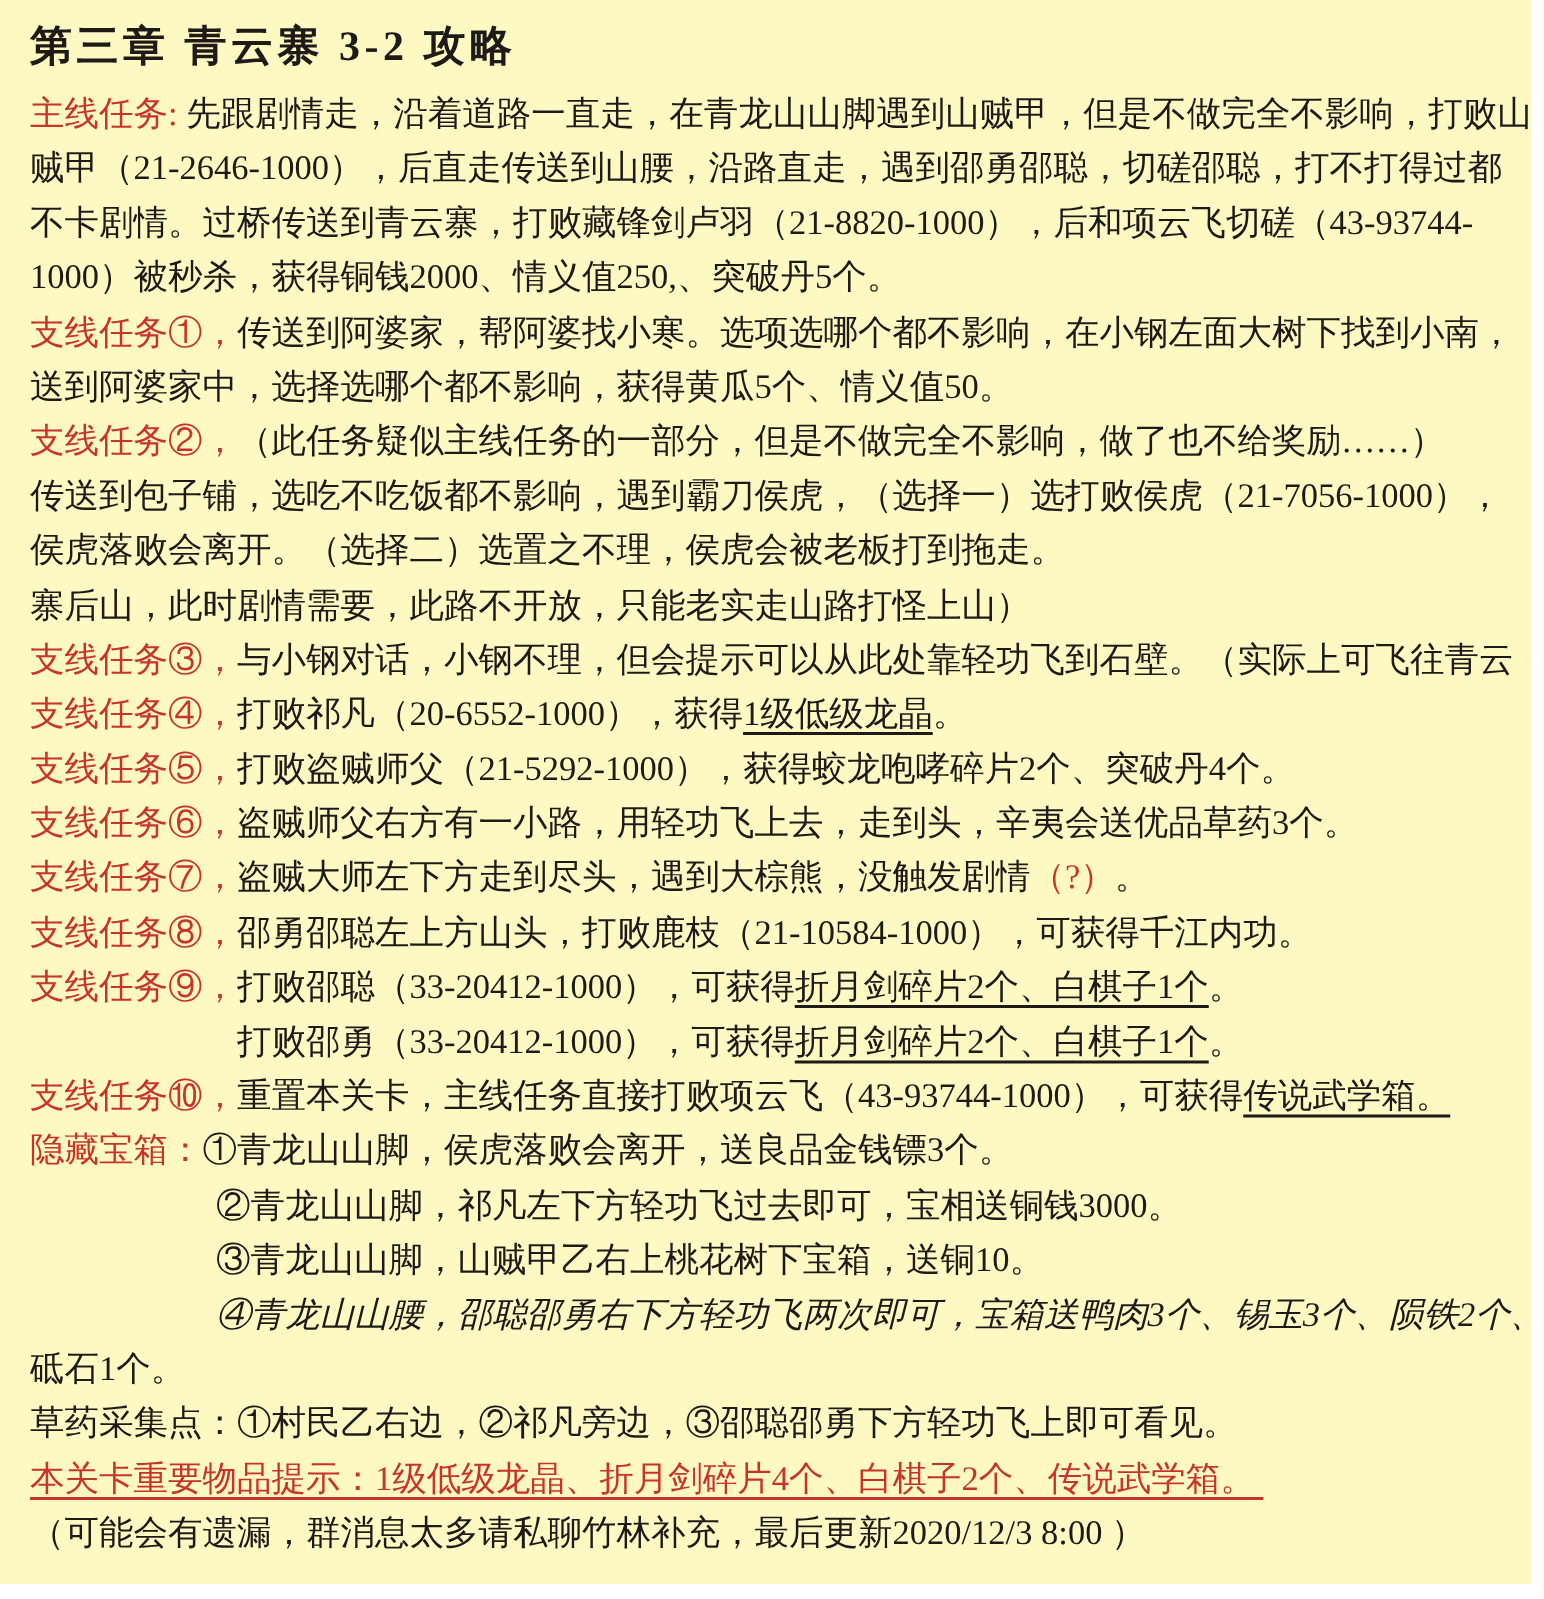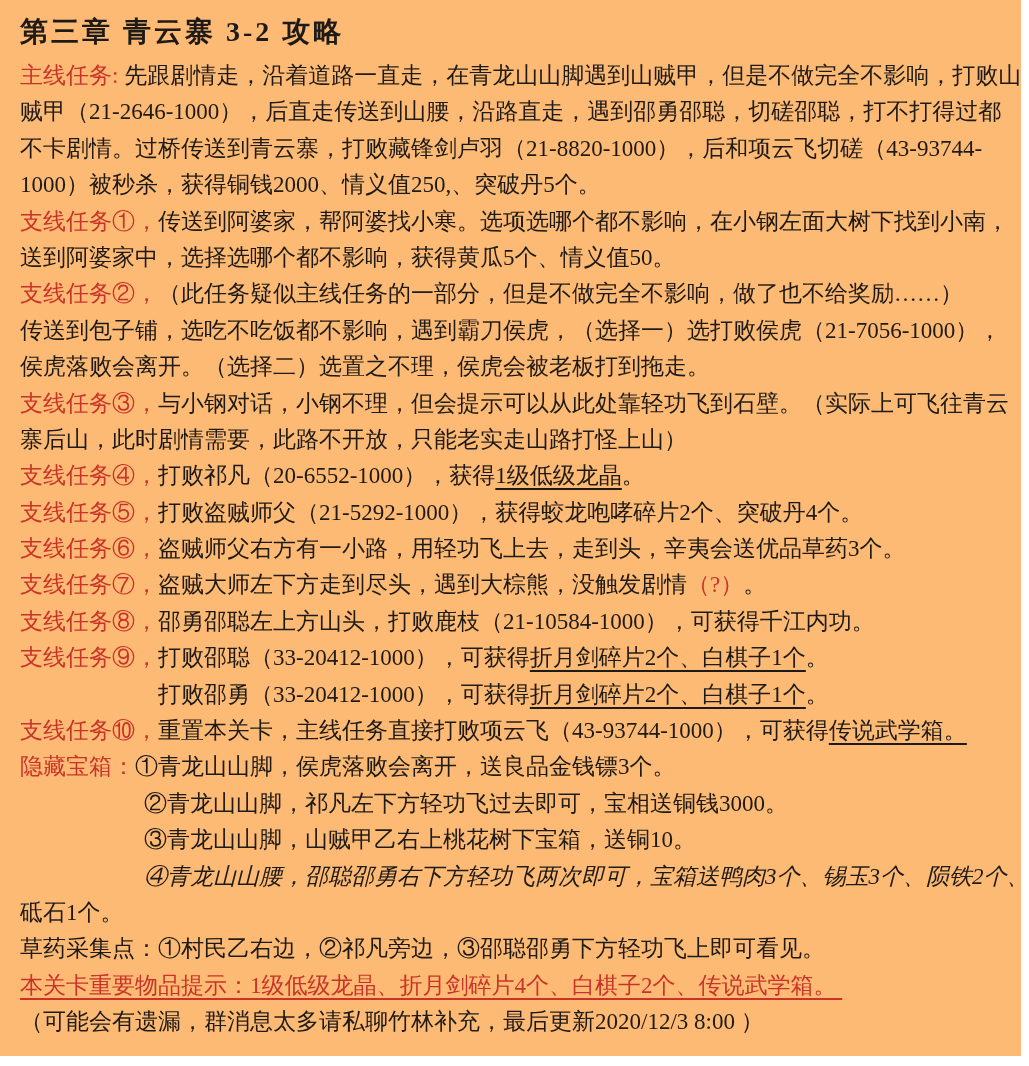--- a/index.html
+++ b/index.html
@@ -8,21 +8,21 @@
     height: 1066px;
     background: #ffffff;
     position: relative;
     overflow: hidden;
     font-family: "Liberation Serif", "DejaVu Serif", serif;
   }
   .page {
     position: absolute;
     left: 0; top: 0;
     right: 8px; bottom: 10px;
-    background: #fdba74;
+    background: #fef9c3;
     box-sizing: border-box;
     padding: 10px 18px 0 20px;
   }
   .title {
     margin: 0 0 4px 0;
     font-size: 28px;
     font-weight: 700;
     letter-spacing: 3px;
     line-height: 44px;
     color: #1e1a17;
@@ -51,22 +51,22 @@
   <div id="doc-lines">
       <div class="doc-line"><span class="seg red">主线任务:</span><span class="seg"> 先跟剧情走，沿着道路一直走，在青龙山山脚遇到山贼甲，但是不做完全不影响，打败山</span></div>
       <div class="doc-line"><span class="seg">贼甲（21-2646-1000），后直走传送到山腰，沿路直走，遇到邵勇邵聪，切磋邵聪，打不打得过都</span></div>
       <div class="doc-line"><span class="seg">不卡剧情。过桥传送到青云寨，打败藏锋剑卢羽（21-8820-1000），后和项云飞切磋（43-93744-</span></div>
       <div class="doc-line"><span class="seg">1000）被秒杀，获得铜钱2000、情义值250,、突破丹5个。</span></div>
       <div class="doc-line"><span class="seg red">支线任务①，</span><span class="seg">传送到阿婆家，帮阿婆找小寒。选项选哪个都不影响，在小钢左面大树下找到小南，</span></div>
       <div class="doc-line"><span class="seg">送到阿婆家中，选择选哪个都不影响，获得黄瓜5个、情义值50。</span></div>
       <div class="doc-line"><span class="seg red">支线任务②，</span><span class="seg">（此任务疑似主线任务的一部分，但是不做完全不影响，做了也不给奖励……）</span></div>
       <div class="doc-line"><span class="seg">传送到包子铺，选吃不吃饭都不影响，遇到霸刀侯虎，（选择一）选打败侯虎（21-7056-1000），</span></div>
       <div class="doc-line"><span class="seg">侯虎落败会离开。（选择二）选置之不理，侯虎会被老板打到拖走。</span></div>
+      <div class="doc-line"><span class="seg">寨后山，此时剧情需要，此路不开放，只能老实走山路打怪上山）</span></div>
       <div class="doc-line"><span class="seg red">支线任务③，</span><span class="seg">与小钢对话，小钢不理，但会提示可以从此处靠轻功飞到石壁。（实际上可飞往青云</span></div>
-      <div class="doc-line"><span class="seg">寨后山，此时剧情需要，此路不开放，只能老实走山路打怪上山）</span></div>
       <div class="doc-line"><span class="seg red">支线任务④，</span><span class="seg">打败祁凡（20-6552-1000），获得</span><span class="seg u">1级低级龙晶</span><span class="seg">。</span></div>
       <div class="doc-line"><span class="seg red">支线任务⑤，</span><span class="seg">打败盗贼师父（21-5292-1000），获得蛟龙咆哮碎片2个、突破丹4个。</span></div>
       <div class="doc-line"><span class="seg red">支线任务⑥，</span><span class="seg">盗贼师父右方有一小路，用轻功飞上去，走到头，辛夷会送优品草药3个。</span></div>
       <div class="doc-line"><span class="seg red">支线任务⑦，</span><span class="seg">盗贼大师左下方走到尽头，遇到大棕熊，没触发剧情</span><span class="seg red">（?）</span><span class="seg">。</span></div>
       <div class="doc-line"><span class="seg red">支线任务⑧，</span><span class="seg">邵勇邵聪左上方山头，打败鹿枝（21-10584-1000），可获得千江内功。</span></div>
       <div class="doc-line"><span class="seg red">支线任务⑨，</span><span class="seg">打败邵聪（33-20412-1000），可获得</span><span class="seg u">折月剑碎片2个、白棋子1个</span><span class="seg">。</span></div>
       <div class="doc-line" style="padding-left: 138px;"><span class="seg">打败邵勇（33-20412-1000），可获得</span><span class="seg u">折月剑碎片2个、白棋子1个</span><span class="seg">。</span></div>
       <div class="doc-line"><span class="seg red">支线任务⑩，</span><span class="seg">重置本关卡，主线任务直接打败项云飞（43-93744-1000），可获得</span><span class="seg u">传说武学箱。</span></div>
       <div class="doc-line"><span class="seg red">隐藏宝箱：</span><span class="seg">①青龙山山脚，侯虎落败会离开，送良品金钱镖3个。</span></div>
       <div class="doc-line" style="padding-left: 124px;"><span class="seg">②青龙山山脚，祁凡左下方轻功飞过去即可，宝相送铜钱3000。</span></div>

